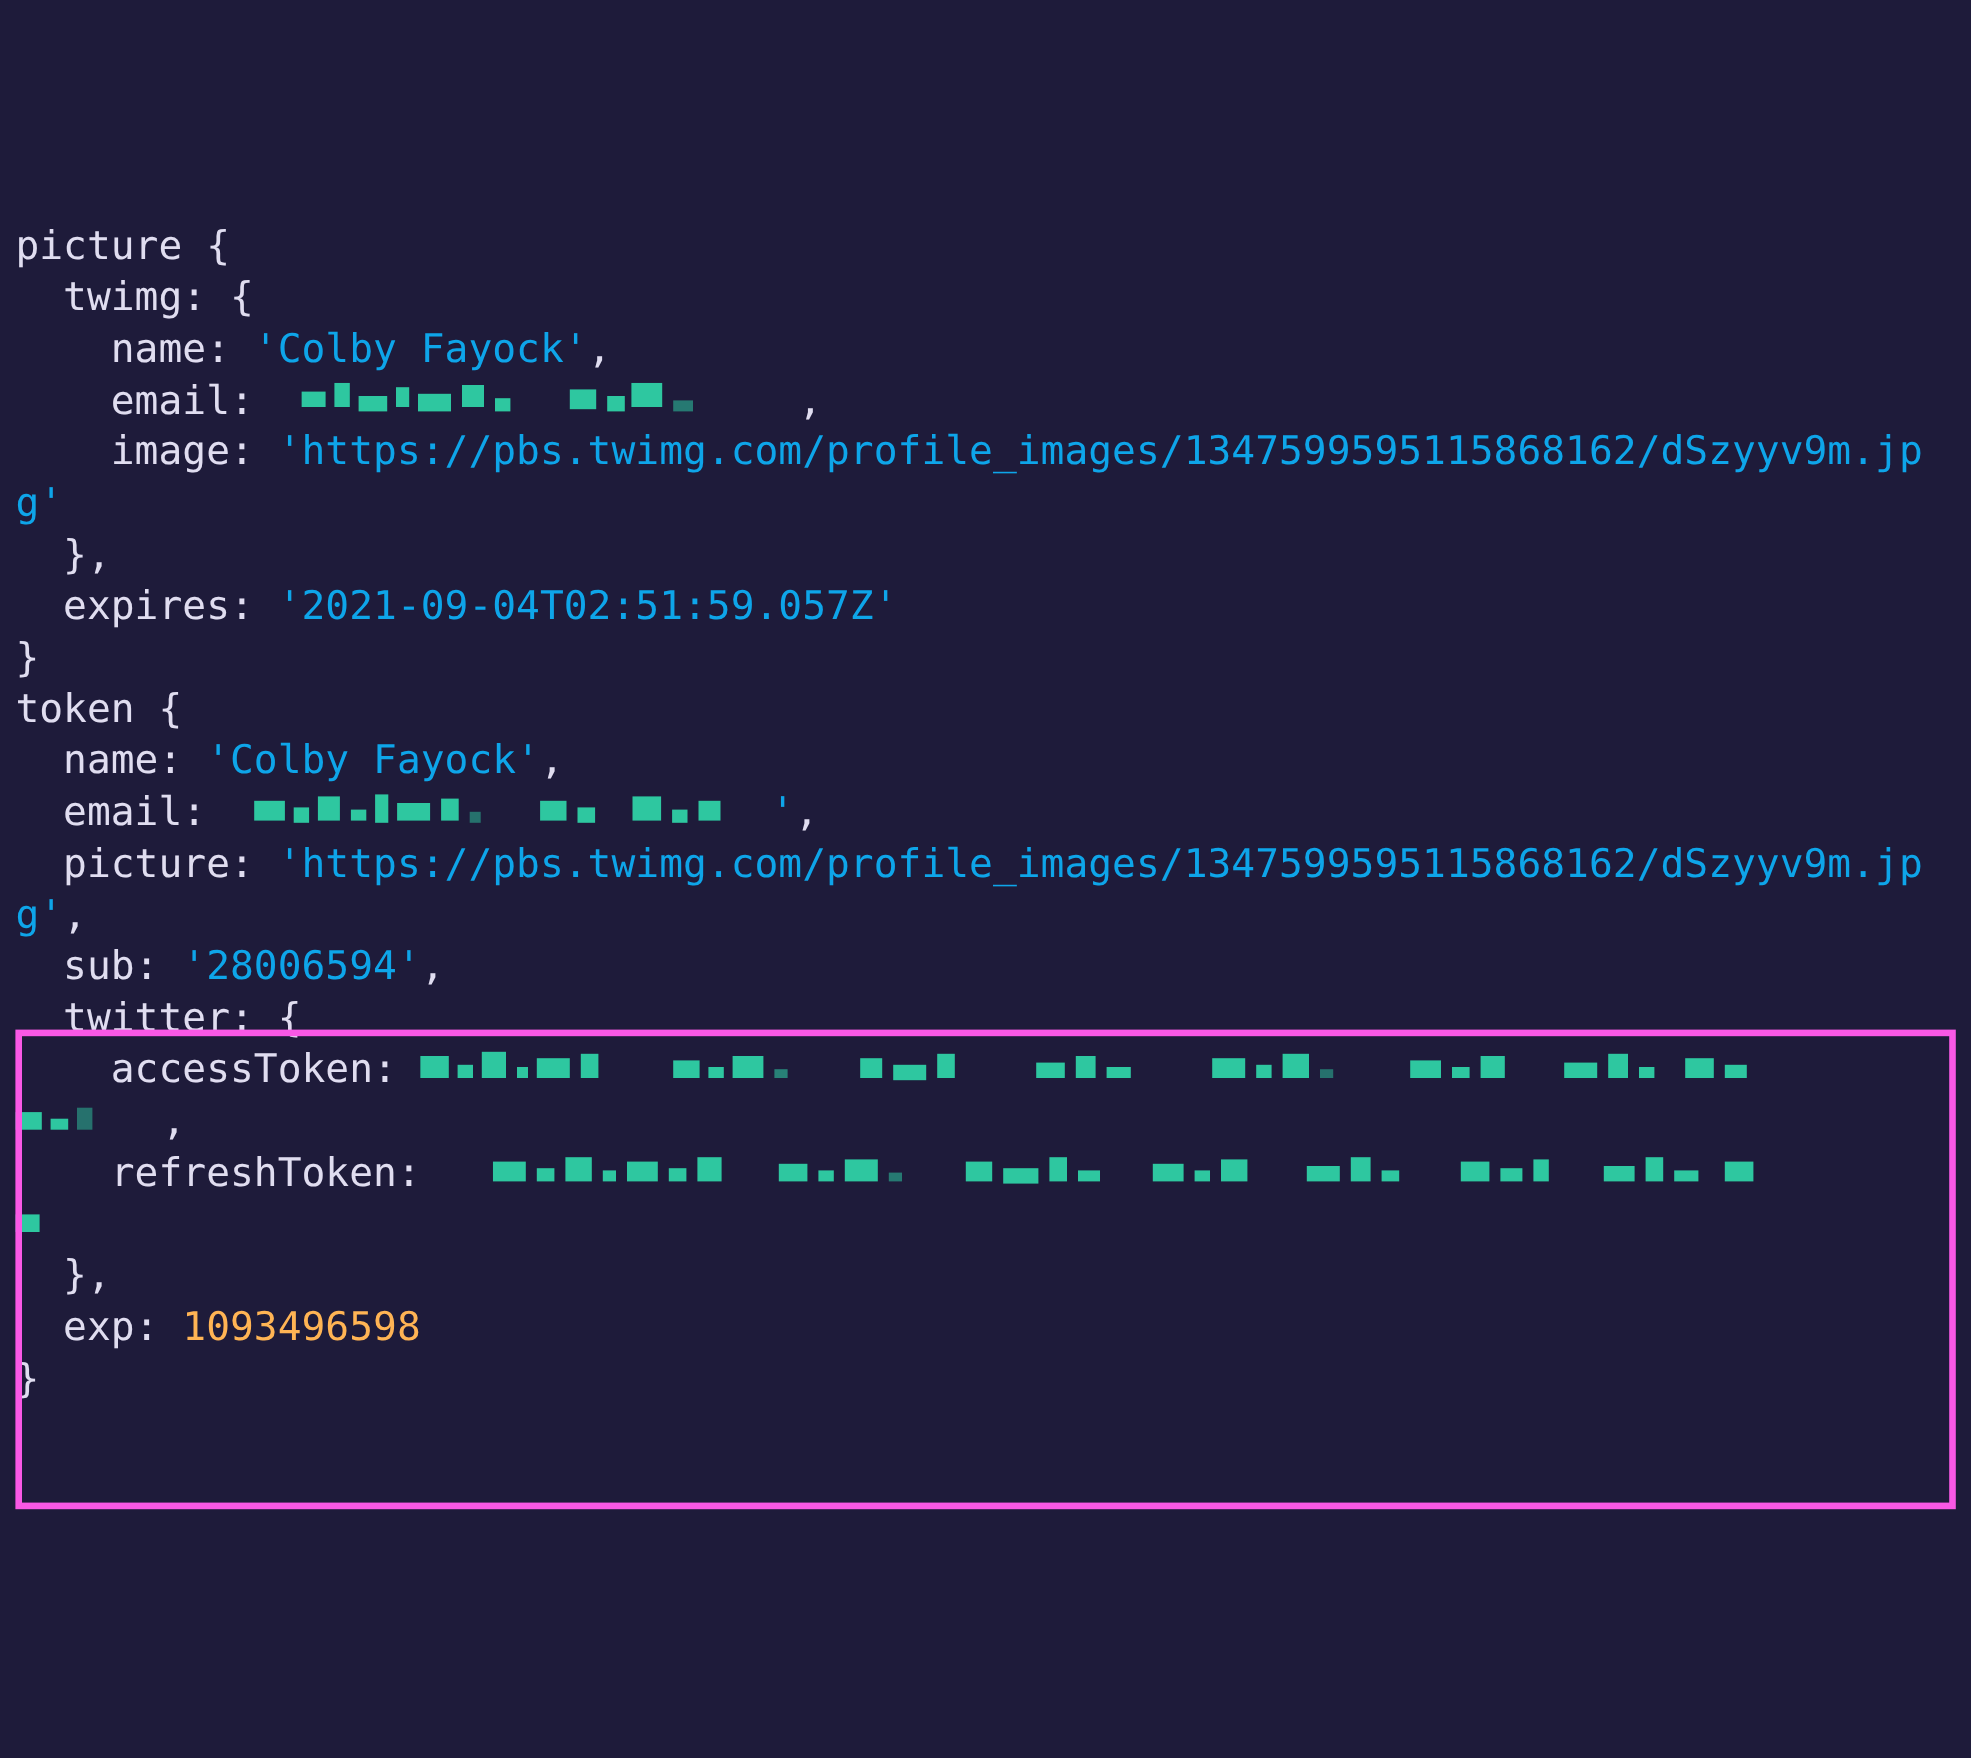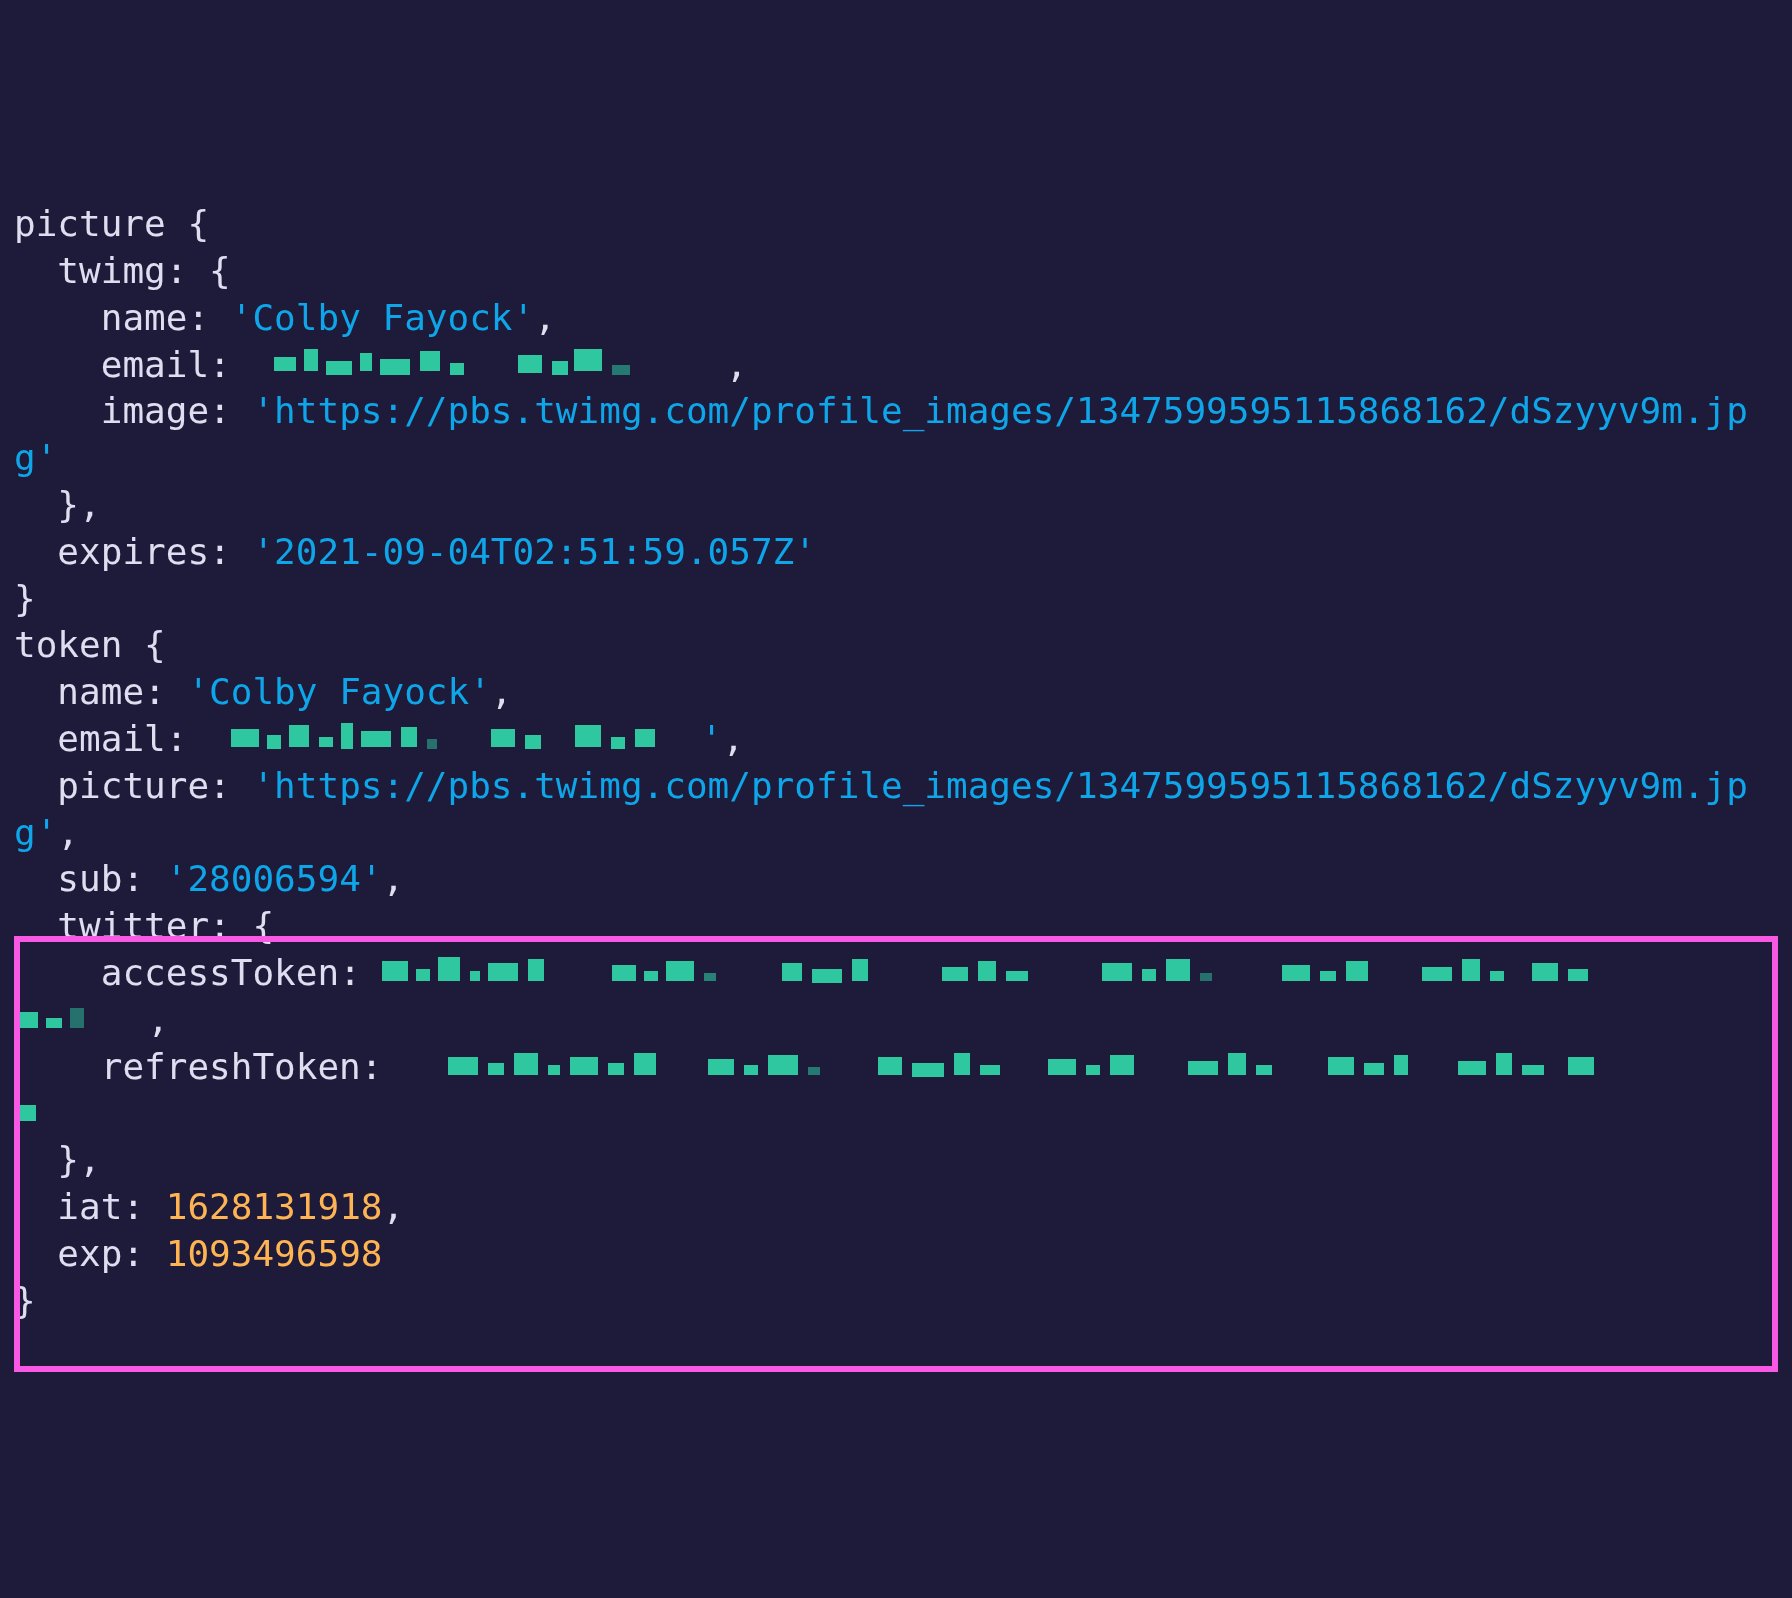--- a/index.html
+++ b/index.html
@@ -140,18 +140,18 @@
             <rect x="946" y="4" width="14" height="20"></rect>
             <rect x="1010" y="10" width="28" height="14"></rect>
             <rect x="1048" y="2" width="16" height="22"></rect>
             <rect x="1074" y="14" width="22" height="10"></rect>
             <rect x="1120" y="6" width="26" height="18"></rect>
           </g>
         </svg></span></span><span class="line"><span class="redact"><svg width="40" height="30">
           <g fill="#2ec7a0">
             <rect x="0" y="8" width="22" height="16"></rect>
           </g>
-        </svg></span></span><span class="line">  },</span><span class="line">  <span>iat</span>: <span class="num">1628131918</span>,</span><span class="line">  <span>exp</span>: <span class="num">1093496598</span></span><span class="line">}</span></div>
+        </svg></span></span><span class="line">  },</span><span class="line">  <span>exp</span>: <span class="num">1093496598</span></span><span class="line">}</span></div>
 
 <div id="highlight-box"></div>
 
 
 
 
 </body></html>

